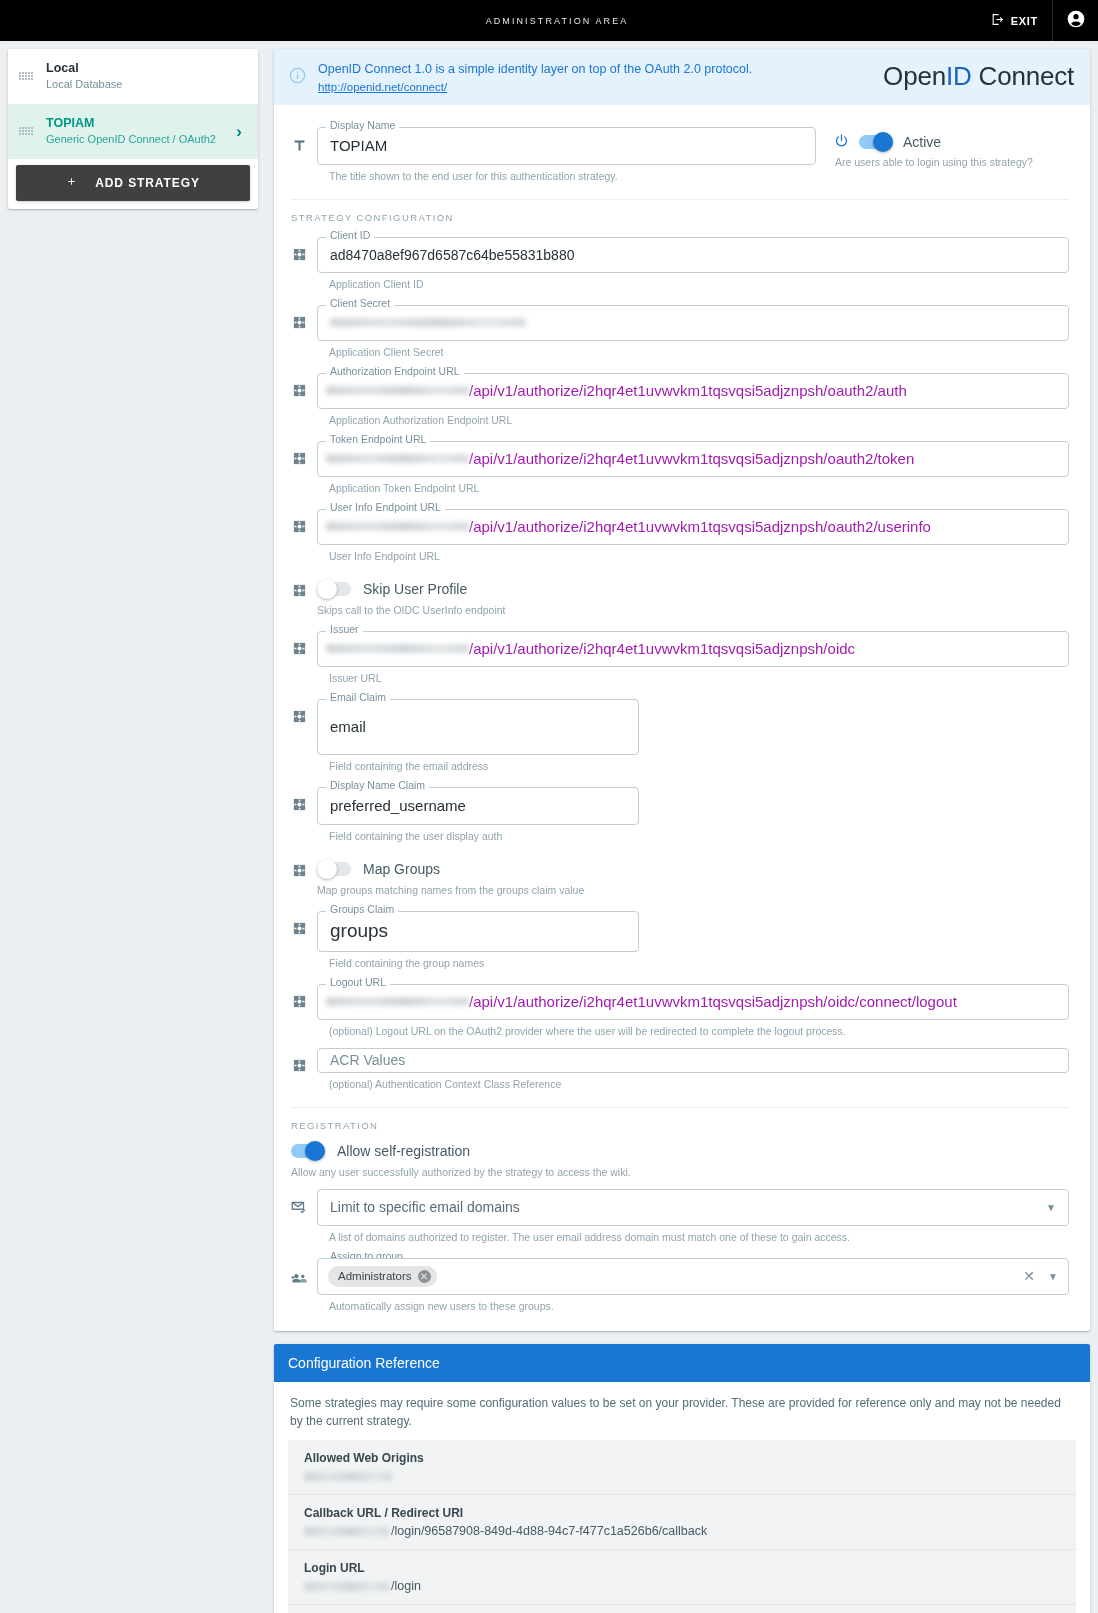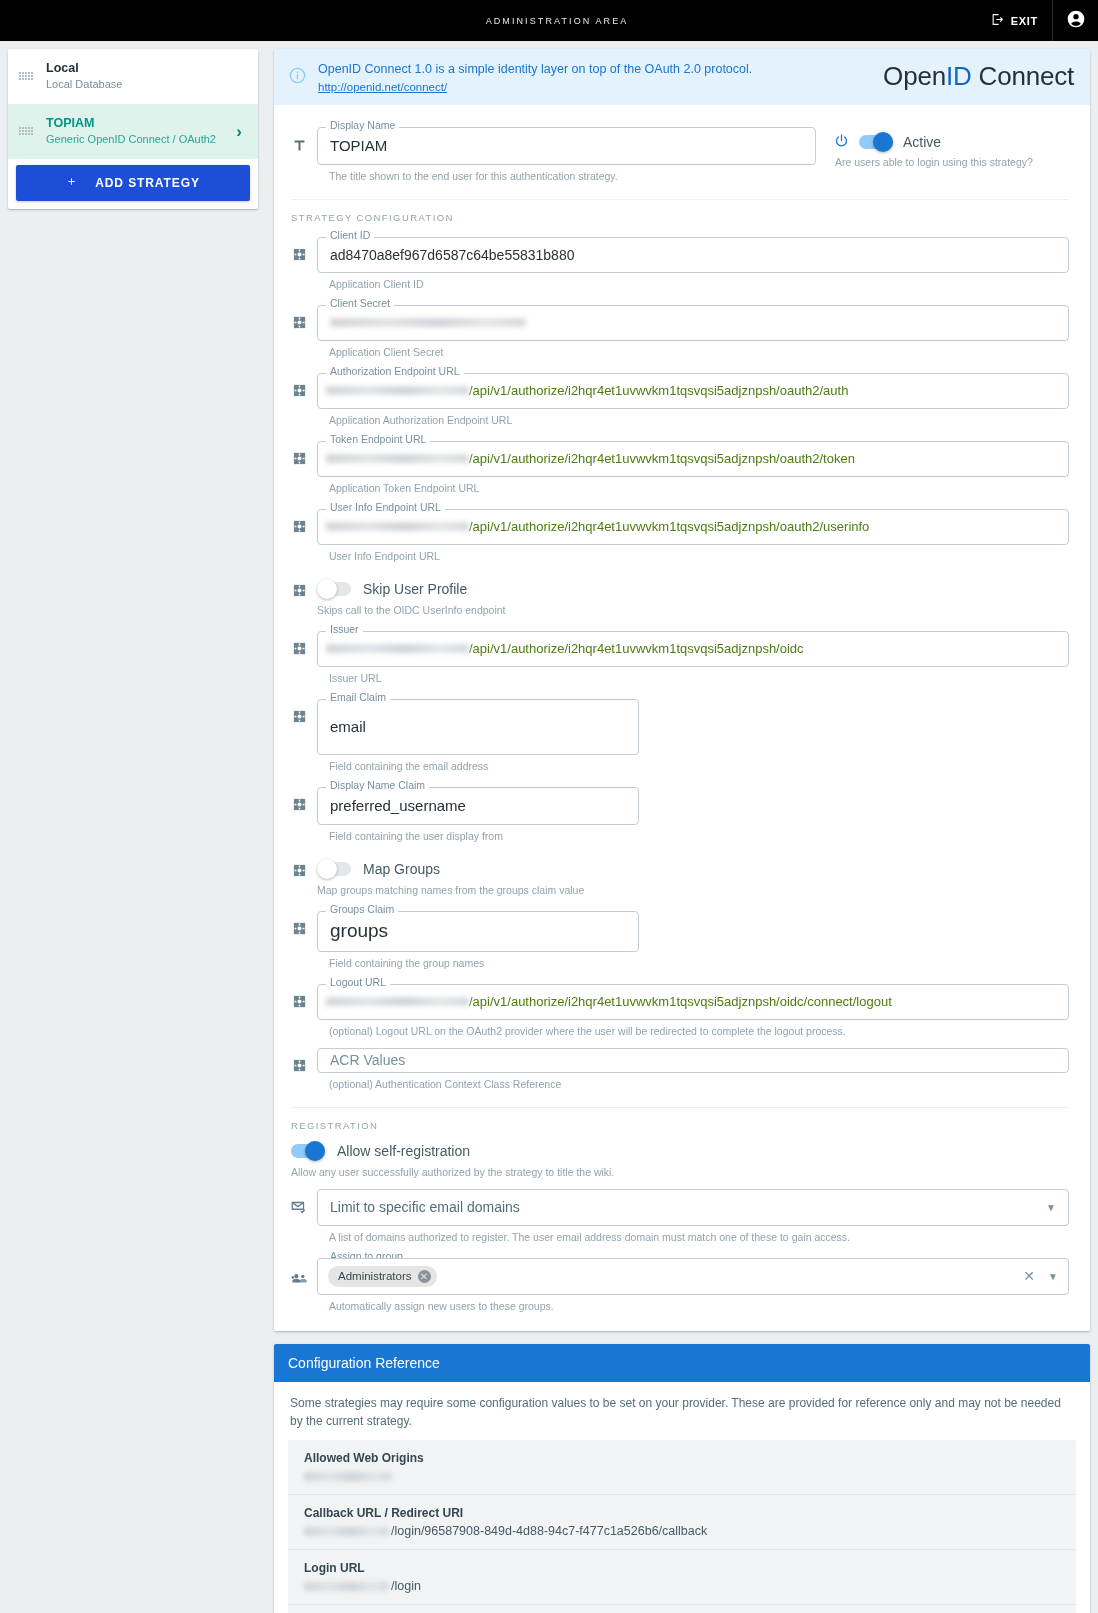--- a/index.html
+++ b/index.html
@@ -50,21 +50,21 @@
   .strategy-item.active{ background:#e0f2ec; }
   .drag-dots{ width:16px; flex:0 0 16px; display:flex; flex-wrap:wrap; gap:1px; padding-left:1px;}
   .drag-dots i{ width:2px; height:2px; background:#b0bec5; display:block; border-radius:0; }
   .strategy-text{ flex:1 1 auto; min-width:0; }
   .strategy-name{ font-size:12.5px; font-weight:bold; color:#263238; line-height:1.35; }
   .strategy-sub{ font-size:11px; color:#78909c; line-height:1.45; }
   .strategy-item.active .strategy-name{ color:#009688; }
   .strategy-item.active .strategy-sub{ color:#26a69a; }
   .chev{ color:#00897b; font-size:17px; font-weight:bold; line-height:1; padding-right:4px;}
   .add-btn{
-    background:#1d4ed8; color:#fff; text-align:center;
+    background:#404040; color:#fff; text-align:center;
     font-size:12px; font-weight:bold; letter-spacing:.9px;
     padding:11px 0; margin:6px 8px 8px 8px; border-radius:2px; cursor:pointer;
     box-shadow:0 1px 3px rgba(0,0,0,.2);
     display:flex; align-items:center; justify-content:center; gap:18px;
   }
 
   
   .main{ flex:1 1 auto; padding:8px 8px 0 8px; min-width:0; }
   .card{
     background:#fff; border-radius:2px;
@@ -101,21 +101,21 @@
     position:absolute; top:-7px; left:9px; background:#fff; padding:0 4px;
     font-size:10.5px; color:#78909c; line-height:1;
   }
   .helper{ font-size:10.5px; color:#90a4ae; margin:5px 0 9px 12px; }
 
   .blurchip{
     display:inline-block; height:9px; border-radius:2px;
     background:linear-gradient(90deg,#cfd3d6,#dfe3e6 30%,#cdd2d6 55%,#e2e6e8 80%,#d4d8db);
     filter:blur(2.4px); vertical-align:middle; opacity:.95;
   }
-  .url-val{ font-size:13px; color:#4d7c0f; white-space:nowrap; overflow:hidden; }
+  .url-val{ font-size:15px; color:#a21caf; white-space:nowrap; overflow:hidden; }
 
   .section-label{
     font-size:9.5px; letter-spacing:1.4px; color:#90a4ae;
     margin:12px 0 8px 10px;
   }
   .divider{ height:1px; background:#eceff1; margin:8px 0 0 10px; }
 
   
   .toggle-row{ display:flex; align-items:center; gap:12px; padding-top:4px; }
   .switch{ width:34px; height:14px; border-radius:7px; position:relative; flex:0 0 34px; cursor:pointer;}
@@ -468,21 +468,21 @@
                 <path d="M3 3h18v18H3z" opacity=".85"></path>
                 <circle cx="12" cy="12" r="3.2" fill="#fff"></circle>
                 <path d="M10.8 4h2.4v3h-2.4zM10.8 17h2.4v3h-2.4zM4 10.8h3v2.4H4zM17 10.8h3v2.4h-3z" fill="#fff"></path>
               </svg>
           </div>
           <div class="row-body" style="max-width:322px">
             <div class="tf">
               <span class="tf-legend">Display Name Claim</span>
               <div class="tf-box" style="height:38px; font-size:15px">preferred_username</div>
             </div>
-            <div class="helper">Field containing the user display from</div>
+            <div class="helper">Field containing the user display auth</div>
           </div>
         </div>
 
         <div class="row" style="margin-top:10px">
           <div class="row-icon" style="padding-top:2px">
             <svg width="15" height="15" viewBox="0 0 24 24" fill="#546e7a">
                 <path d="M3 3h18v18H3z" opacity=".85"></path>
                 <circle cx="12" cy="12" r="3.2" fill="#fff"></circle>
                 <path d="M10.8 4h2.4v3h-2.4zM10.8 17h2.4v3h-2.4zM4 10.8h3v2.4H4zM17 10.8h3v2.4h-3z" fill="#fff"></path>
               </svg>
@@ -554,21 +554,21 @@
         <div class="divider"></div>
         <div class="section-label">REGISTRATION</div>
 
         <div style="padding-left:10px">
           <div class="toggle-row">
             <span class="switch on">
                 <span class="knob"></span>
               </span>
             <span class="toggle-label">Allow self-registration</span>
           </div>
-          <div class="helper" style="margin-left:0; margin-top:7px">Allow any user successfully authorized by the strategy to title the wiki.</div>
+          <div class="helper" style="margin-left:0; margin-top:7px">Allow any user successfully authorized by the strategy to access the wiki.</div>
         </div>
 
         <div class="row" style="margin-top:4px">
           <div class="row-icon" style="padding-top:11px">
             <svg width="18" height="18" viewBox="0 0 24 24" fill="none" stroke="#607d8b" stroke-width="1.7">
               <path d="M3 6h15v9H3z"></path>
                 <path d="M3 6l7.5 5.5L18 6"></path>
                 <path d="M14.5 17.5l1.8 1.8 3.4-3.6"></path>
             </svg>
           </div>

